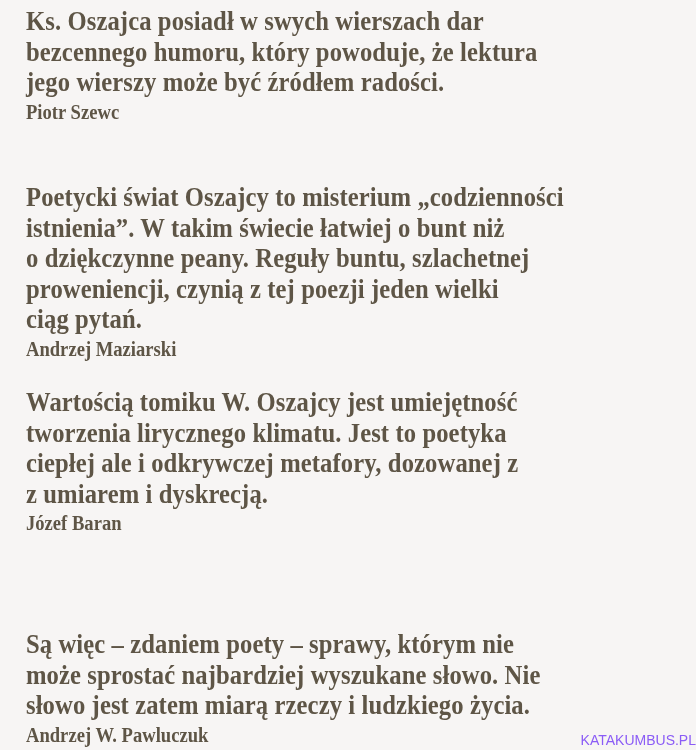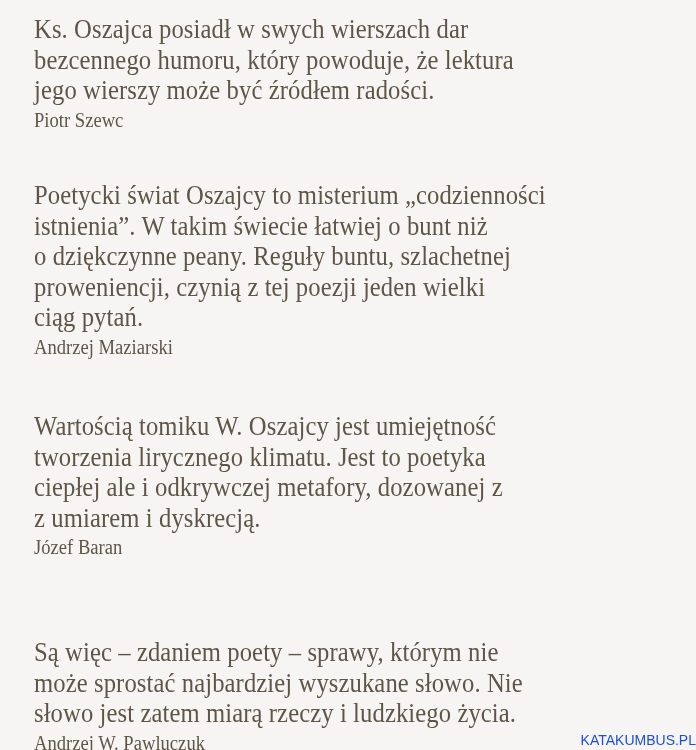--- a/index.html
+++ b/index.html
@@ -15,49 +15,50 @@
       font-family: "Liberation Serif", "DejaVu Serif", serif;
       color: #5e5546;
     }
     .page {
       position: absolute;
       left: 26px;
       top: 6px;
       width: 670px;
     }
     .quote-block {
-      margin: 8px;
+      margin: 0;
+      font-weight: bold;
     }
     .quote-line {
       font-size: 26.5px;
       line-height: 30.5px;
       white-space: nowrap;
       letter-spacing: 0.1px;
       transform: scaleX(0.93);
       transform-origin: left center;
     }
     .author {
       font-size: 20px;
       line-height: 27px;
       white-space: nowrap;
       transform: scaleX(0.93);
       transform-origin: left center;
       margin-top: 1px;
     }
     #q1 { position: absolute; top: 0px; }
-    #q2 { position: absolute; top: 166px; }
-    #q3 { position: absolute; top: 397px; }
+    #q2 { position: absolute; top: 176px; }
+    #q3 { position: absolute; top: 381px; }
     #q4 { position: absolute; top: 623px; }
     .watermark {
       position: absolute;
       right: 0px;
       bottom: 2px;
       font-family: "Liberation Sans", "DejaVu Sans", sans-serif;
       font-size: 14px;
-      color: #1d4ed8;
+      color: #8b5cf6;
       letter-spacing: 0px;
     }
   </style>
 </head>
 <body>
 
 <div class="page">
 
   <div class="quote-block" id="q1">
     <div class="quote-line">Ks. Oszajca posiadł w swych wierszach dar</div>

